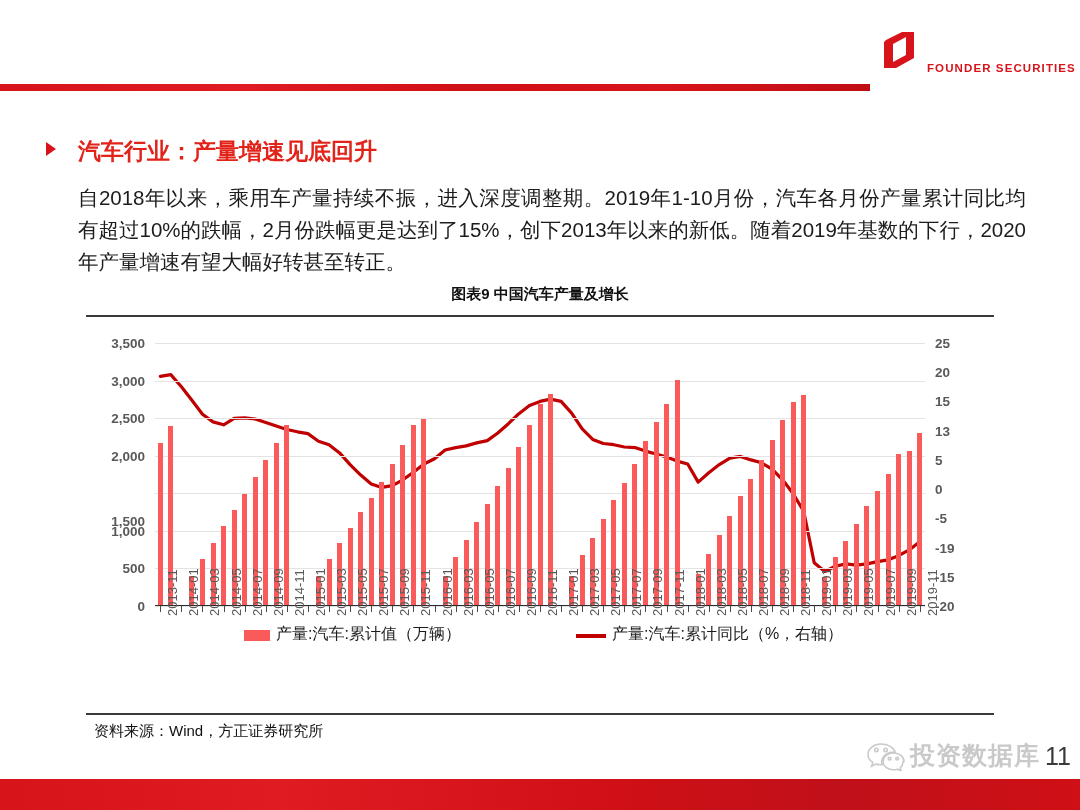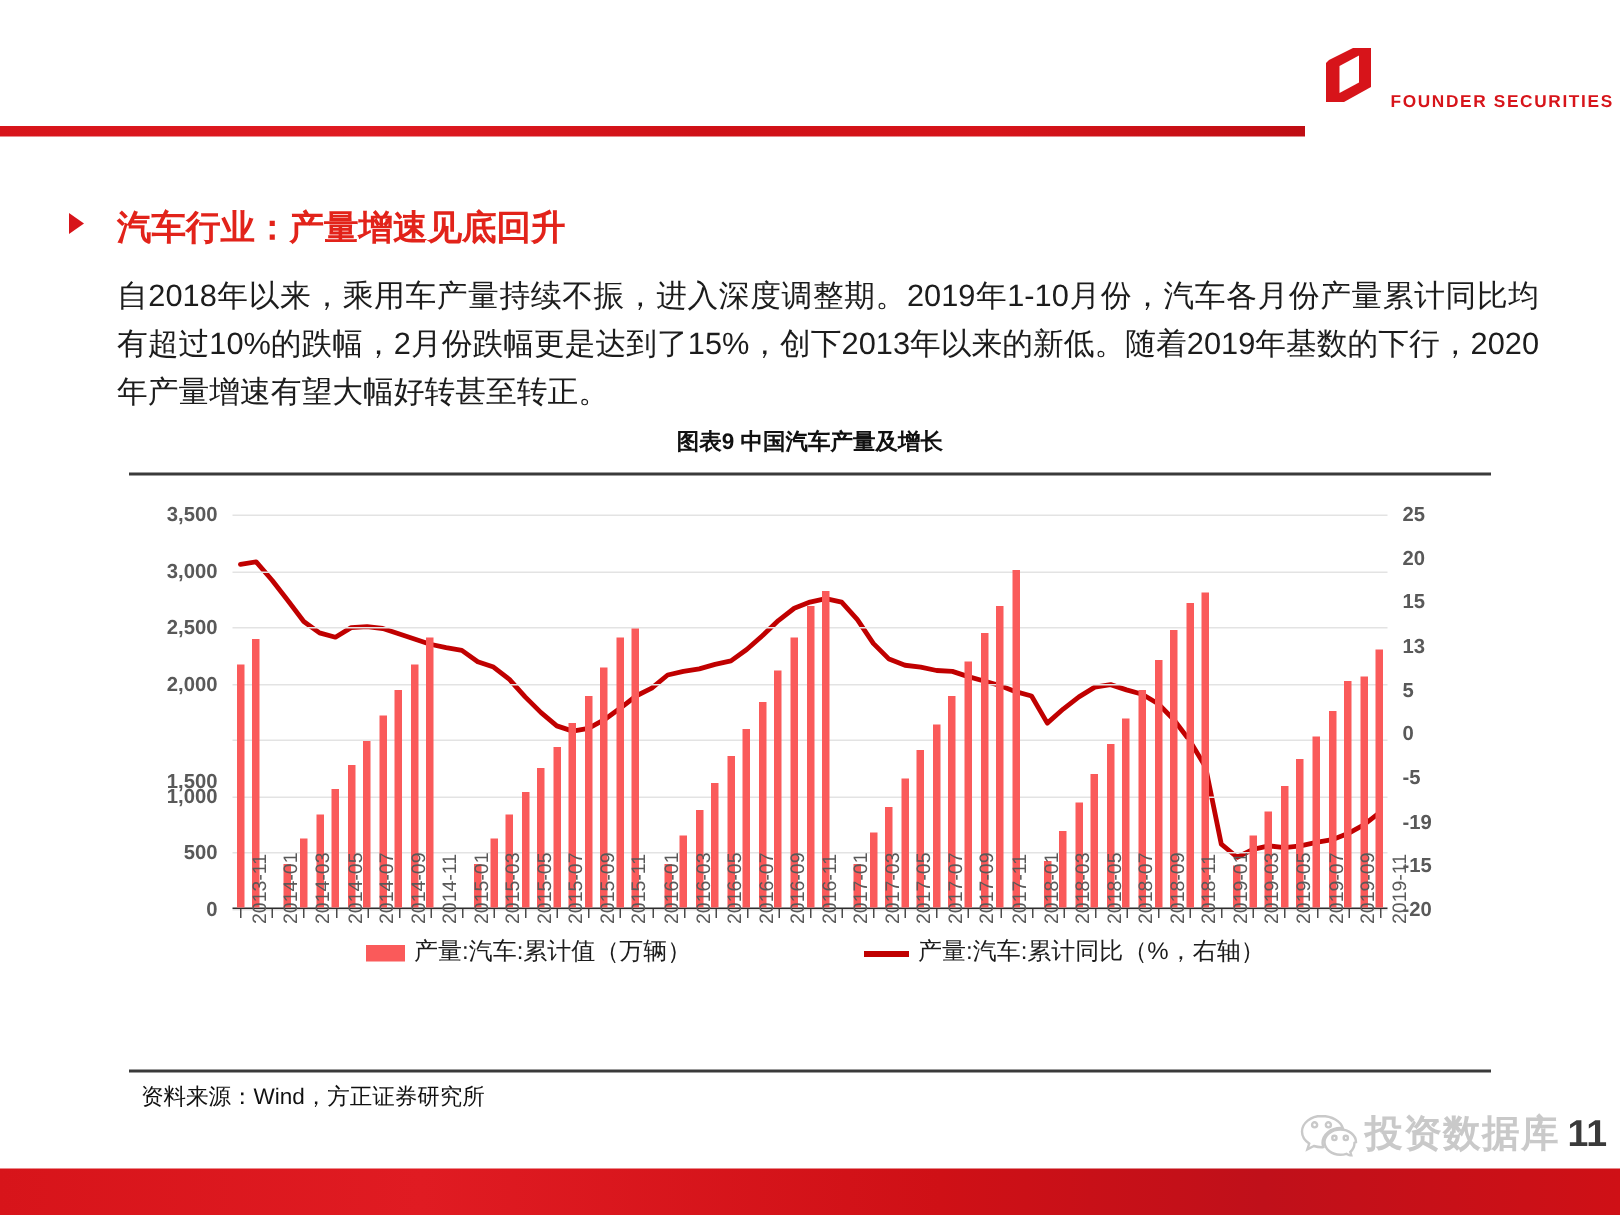--- a/index.html
+++ b/index.html
@@ -93,21 +93,21 @@
   
   #footer-strip{position:absolute;left:0;top:779px;width:1080px;height:31px;
     background:linear-gradient(90deg,#d7141a 0%,#e01b22 26%,#cf1016 58%,#c0101a 78%,#cf1016 100%);}
   #watermark{position:absolute;left:866px;top:739px;height:36px;}
   #wechat-icon{position:absolute;left:0;top:2px;width:40px;height:30px;}
   #watermark-text{
     position:absolute;left:44px;top:0px;font-size:25px;color:#c9c9c9;
     font-weight:bold;white-space:nowrap;letter-spacing:1px;
   }
   #page-number{
-    position:absolute;left:1045px;top:742px;font-size:25px;font-weight:bold;
+    position:absolute;left:1045px;top:742px;font-size:25px;font-weight:normal;
     color:#3a3a3a;white-space:nowrap;
   }
 </style>
 </head>
 <body>
 
 <div id="header">
   <div id="header-rule"></div>
   <div id="logo">
     <svg id="logo-mark" viewBox="0 0 38 36">

